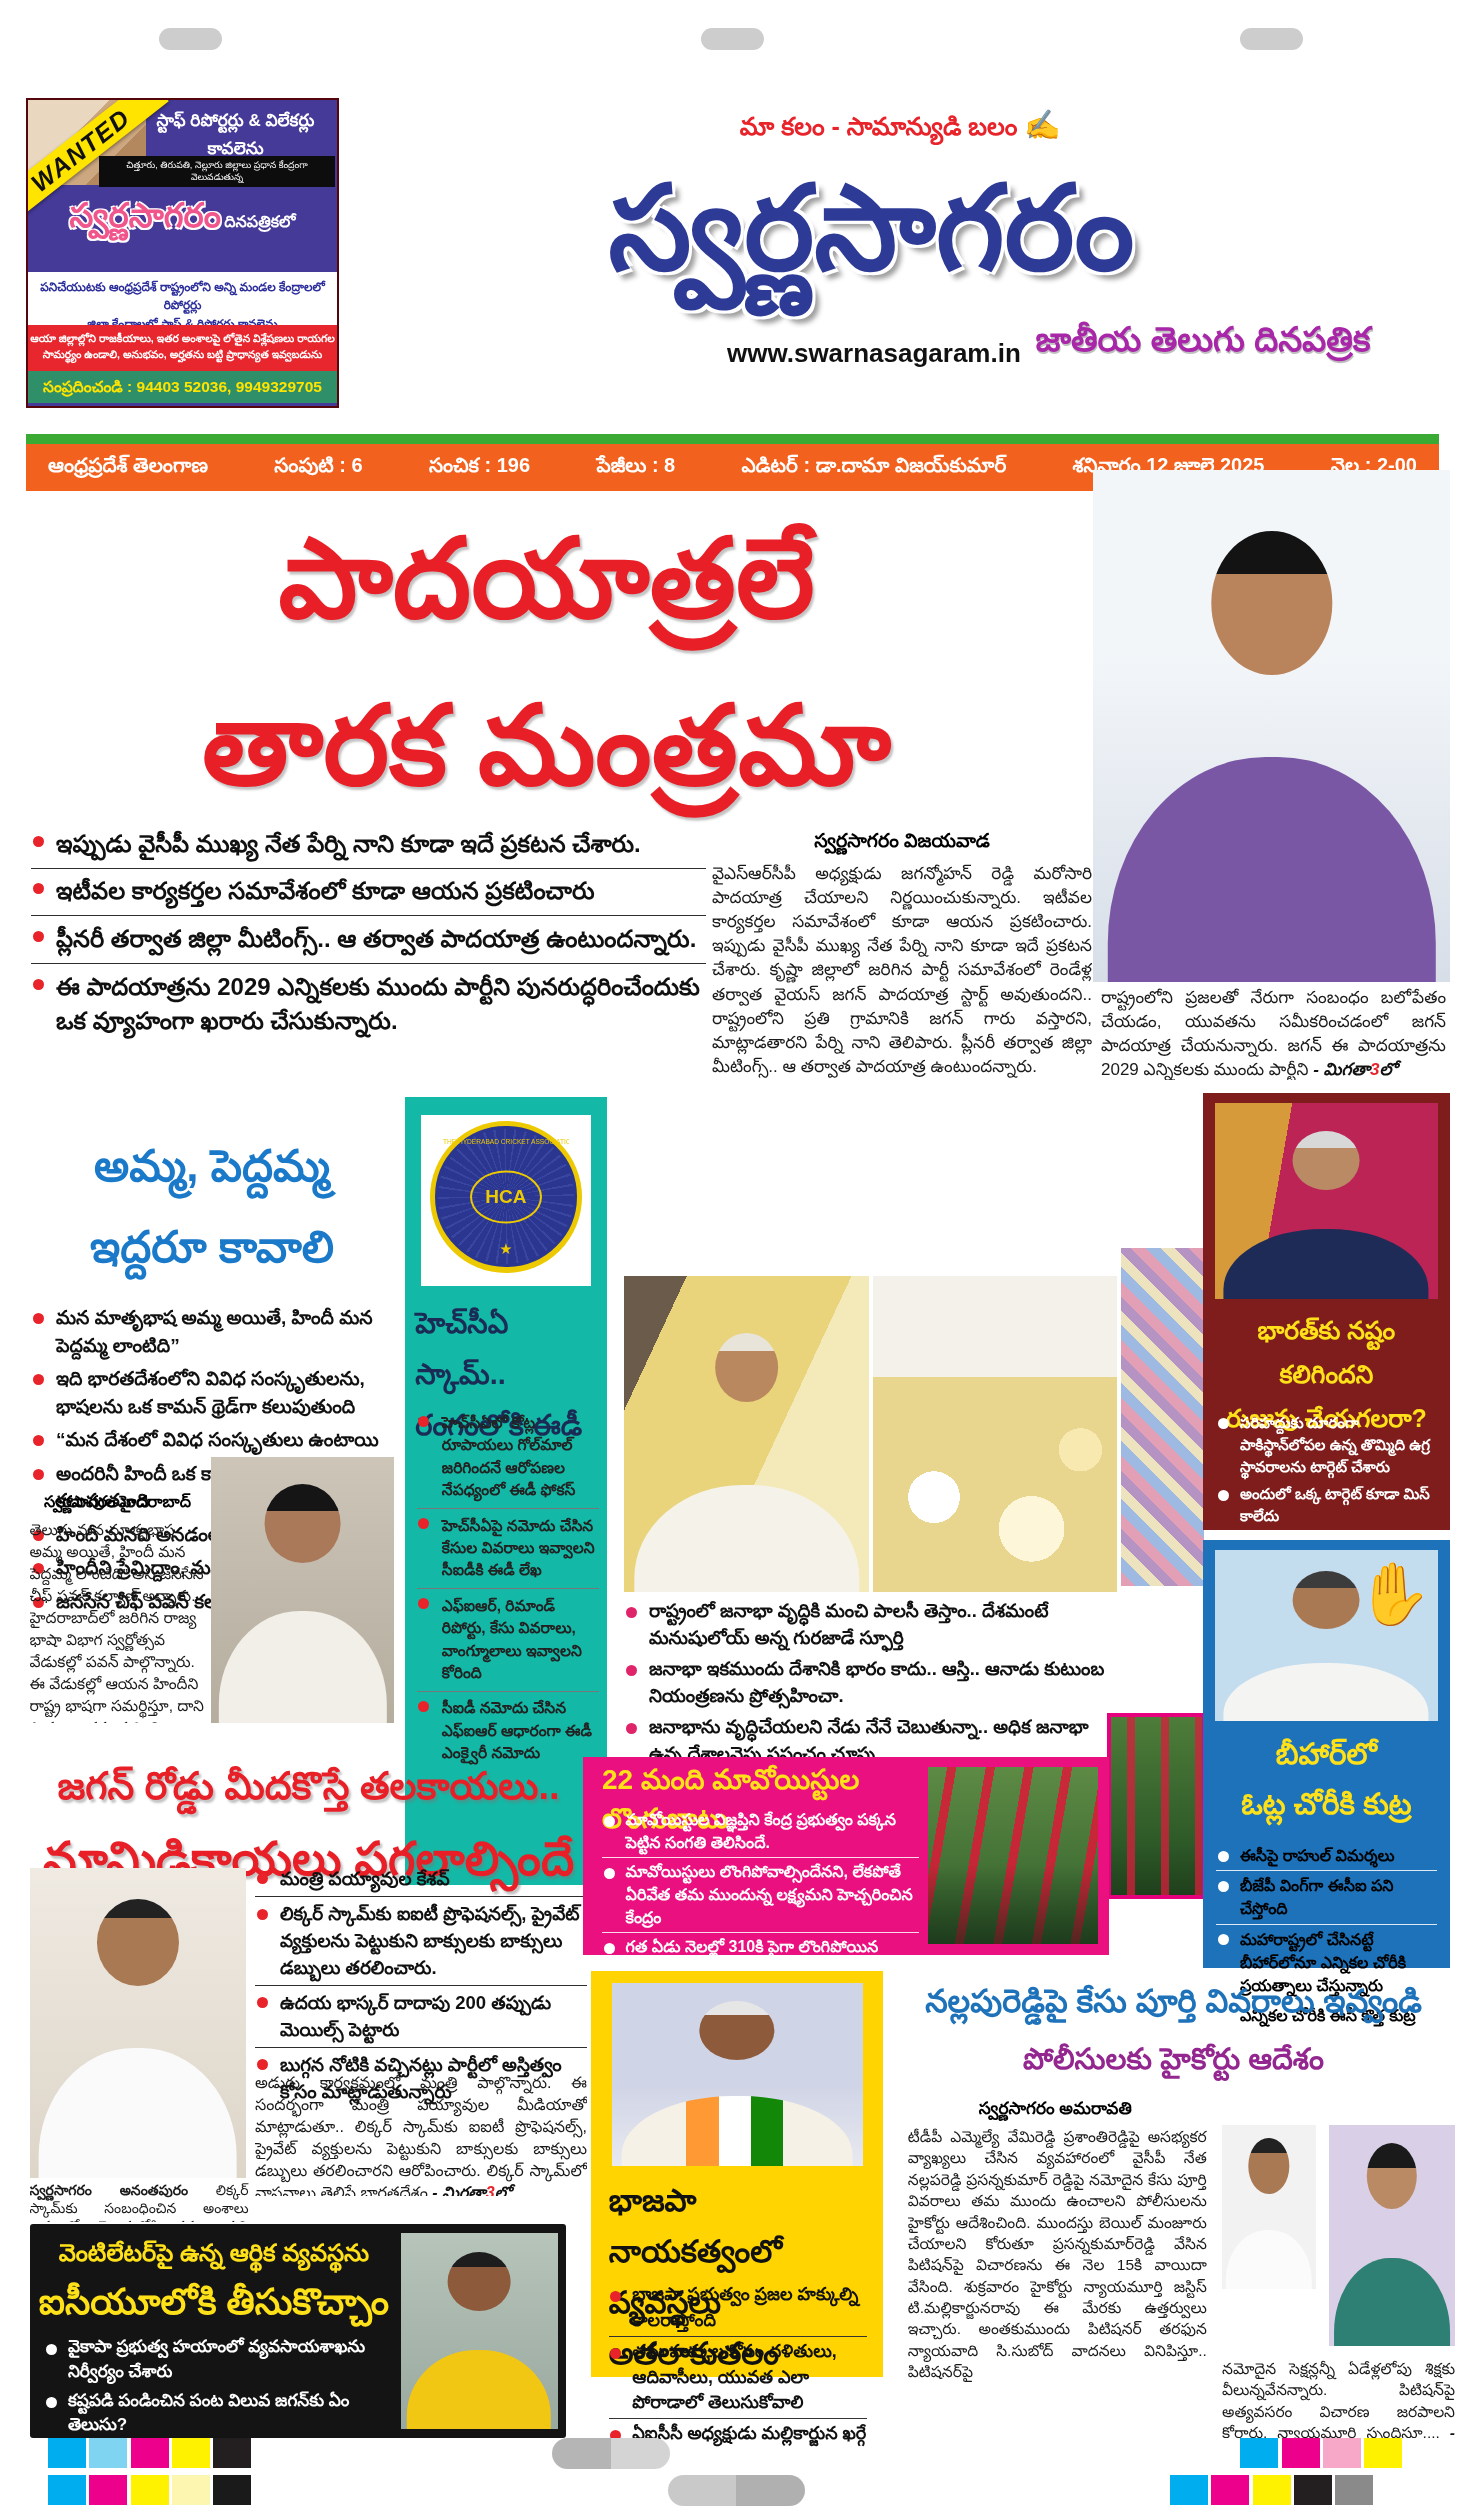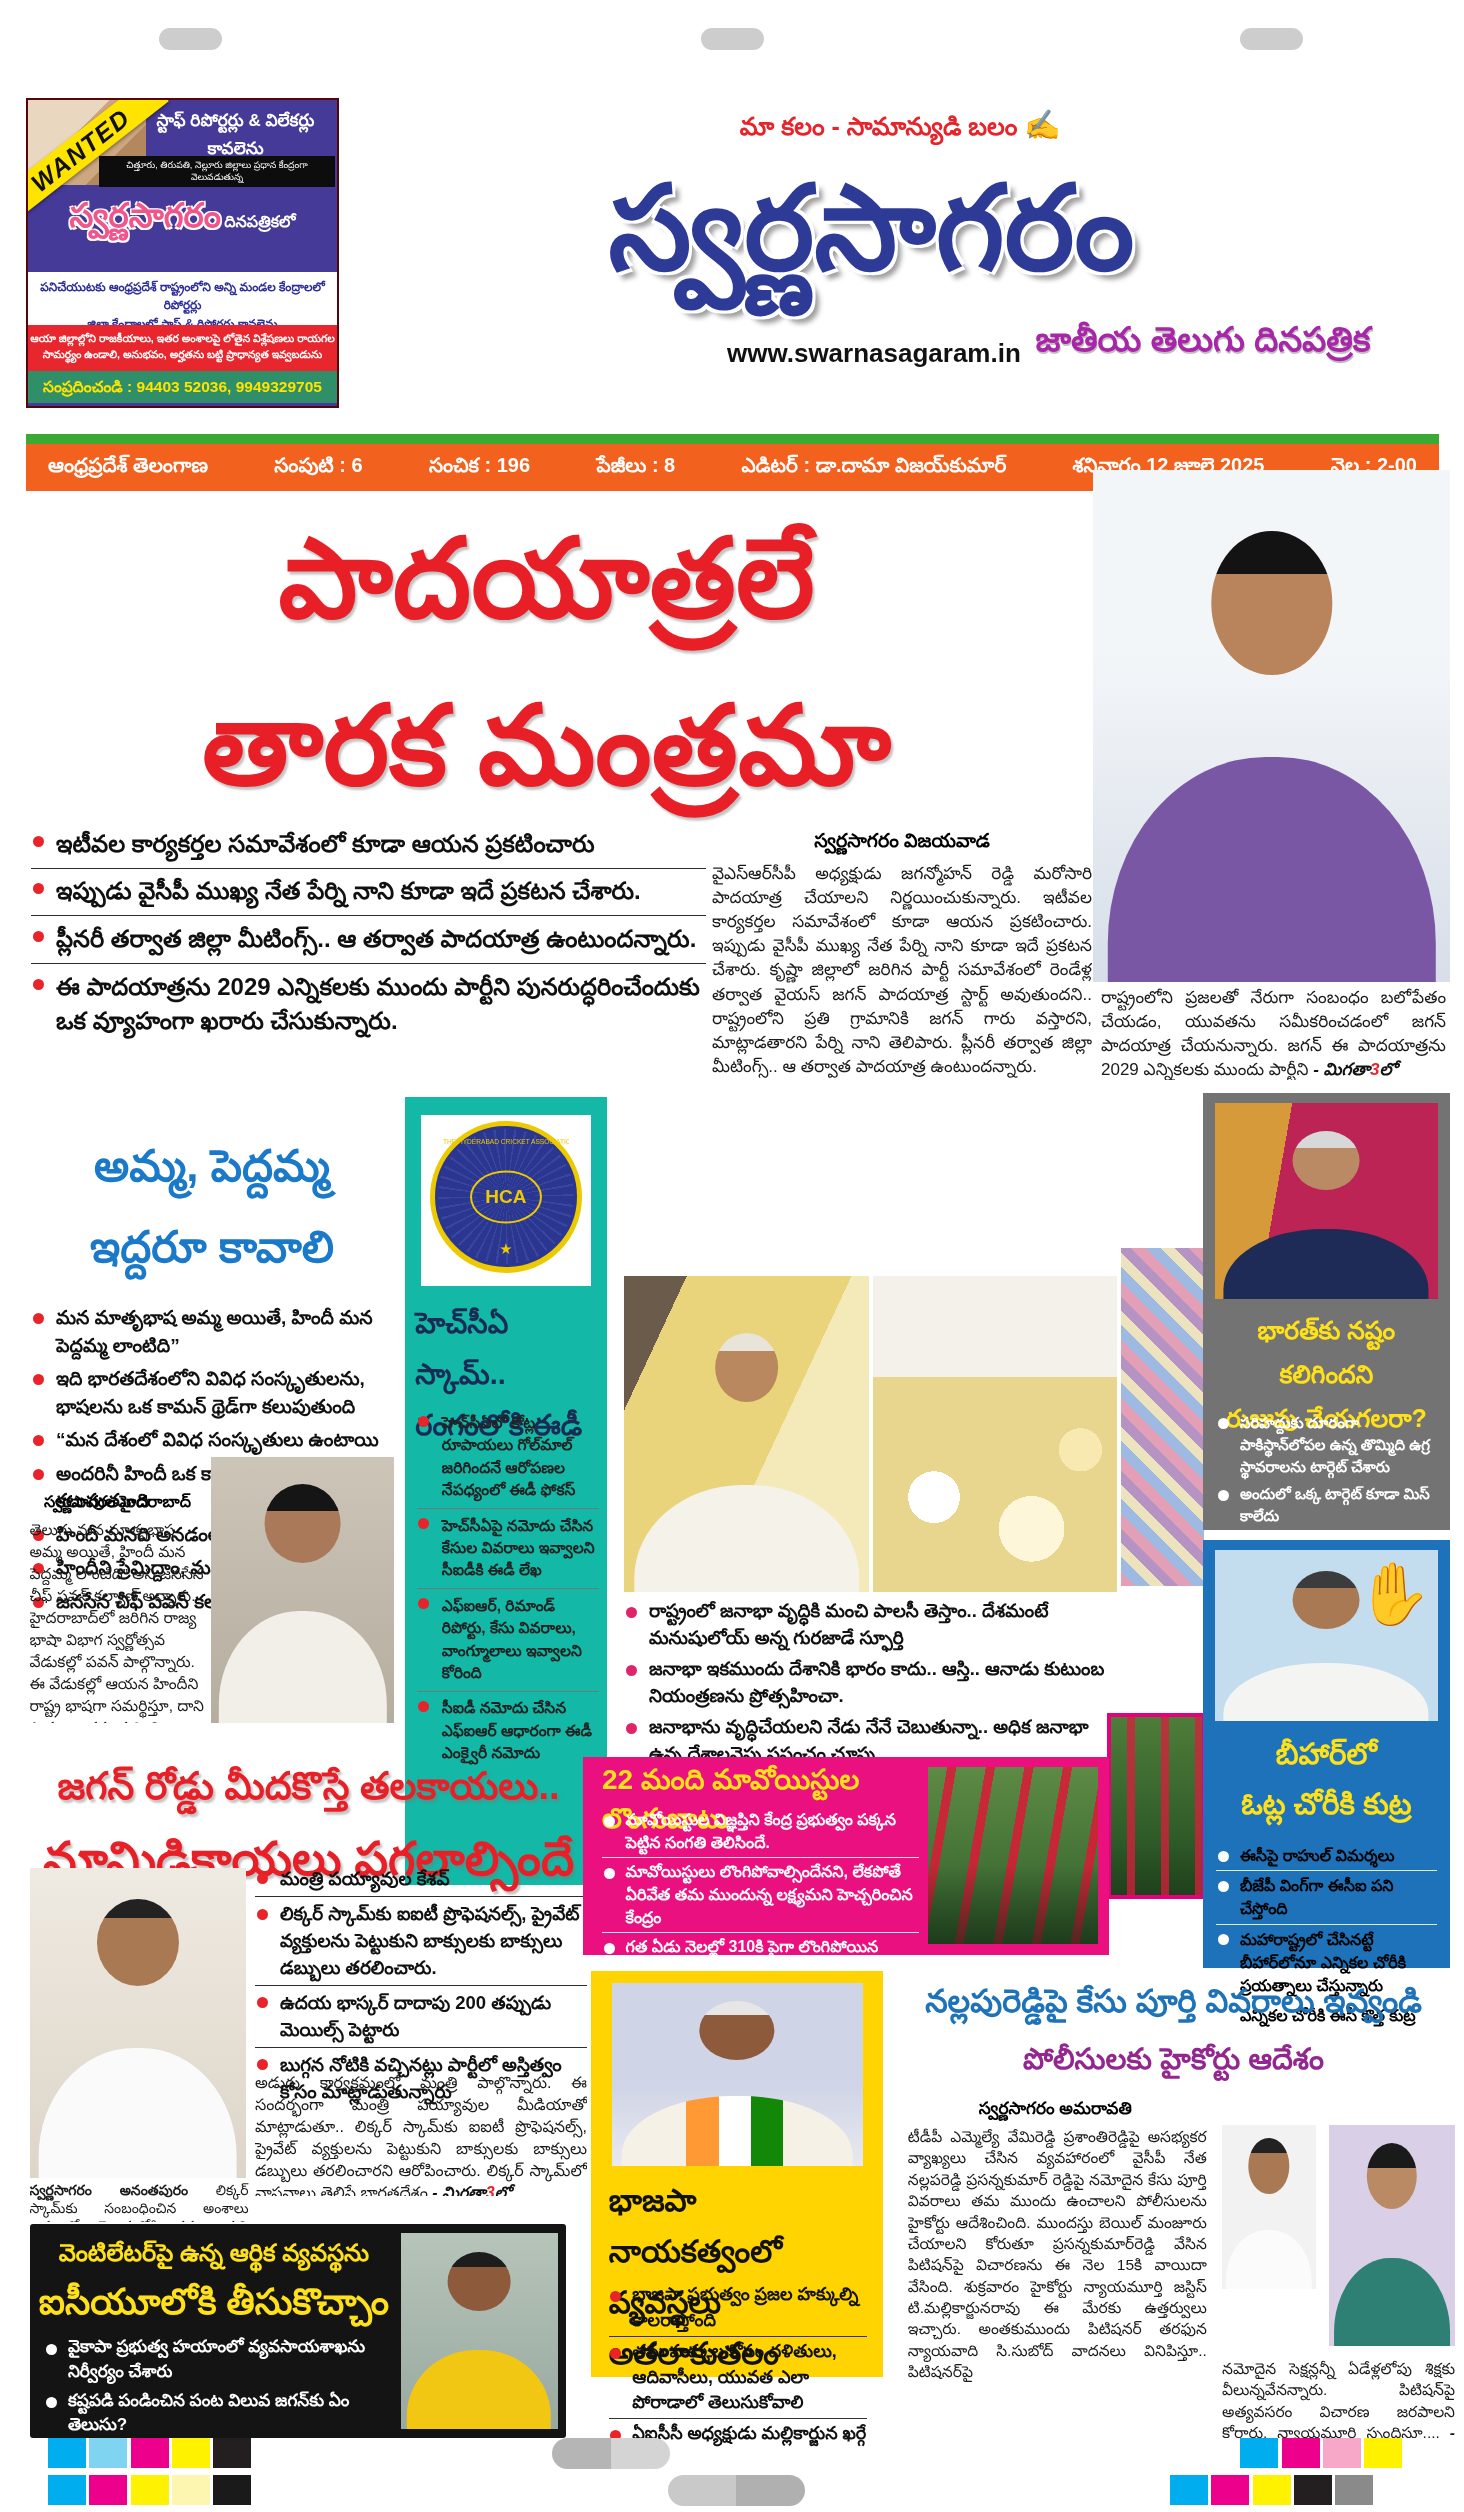--- a/index.html
+++ b/index.html
@@ -98,22 +98,22 @@
 
   <div class="abs ctr headline-red" style="left:29.5px;top:496px;width:1034px;font-size:111px;line-height:1.5;">
     <span>పాదయాత్రలే</span><br>
     <span>తారక మంత్రమా</span>
   </div>
 
   <div class="photo person" style="left:1093px;top:470px;width:357px;height:512px;background:linear-gradient(180deg,#f3f6f9 0 35%,#d7dee8);
               --skin:#b9845c;--hair:#131313;--shirt:#7a57a4;--hw:34%;--hh:28%;--hy:12%;--th:52%;"></div>
 
   <ul class="bul sep abs" style="left:31px;top:821px;width:675px;font-size:24px;font-weight:600;color:#111;">
+    <li>ఇప్పుడు వైసీపీ ముఖ్య నేత పేర్ని నాని కూడా ఇదే ప్రకటన చేశారు.</li>
     <li>ఇటీవల కార్యకర్తల సమావేశంలో కూడా ఆయన ప్రకటించారు</li>
-    <li>ఇప్పుడు వైసీపీ ముఖ్య నేత పేర్ని నాని కూడా ఇదే ప్రకటన చేశారు.</li>
     <li>ప్లీనరీ తర్వాత జిల్లా మీటింగ్స్.. ఆ తర్వాత పాదయాత్ర ఉంటుందన్నారు.</li>
     <li>ఈ పాదయాత్రను 2029 ఎన్నికలకు ముందు పార్టీని పునరుద్ధరించేందుకు ఒక వ్యూహంగా ఖరారు చేసుకున్నారు.</li>
   </ul>
 
   <div class="abs" style="left:712px;top:830px;width:380px;height:255px;overflow:hidden;">
     <div class="ctr b" style="font-size:19px;margin-bottom:5.9px;">స్వర్ణసాగరం విజయవాడ</div>
     <div class="jc" style="font-size:17px;line-height:1.42;color:#1a1a1a;">వైఎస్ఆర్‌సీపీ అధ్యక్షుడు జగన్మోహన్ రెడ్డి మరోసారి పాదయాత్ర చేయాలని నిర్ణయించుకున్నారు. ఇటీవల కార్యకర్తల సమావేశంలో కూడా ఆయన ప్రకటించారు. ఇప్పుడు వైసీపీ ముఖ్య నేత పేర్ని నాని కూడా ఇదే ప్రకటన చేశారు. కృష్ణా జిల్లాలో జరిగిన పార్టీ సమావేశంలో రెండేళ్ల తర్వాత వైయస్ జగన్ పాదయాత్ర స్టార్ట్ అవుతుందని.. రాష్ట్రంలోని ప్రతి గ్రామానికి జగన్ గారు వస్తారని, మాట్లాడతారని పేర్ని నాని తెలిపారు. ప్లీనరీ తర్వాత జిల్లా మీటింగ్స్.. ఆ తర్వాత పాదయాత్ర ఉంటుందన్నారు.</div>
   </div>
   <div class="abs jc" style="left:1101px;top:986px;width:345px;height:94px;font-size:17px;line-height:1.42;color:#1a1a1a;overflow:hidden;">
     <span>రాష్ట్రంలోని ప్రజలతో నేరుగా సంబంధం బలోపేతం చేయడం, యువతను సమీకరించడంలో జగన్ పాదయాత్ర చేయనున్నారు. జగన్ ఈ పాదయాత్రను 2029 ఎన్నికలకు ముందు పార్టీని </span><span class="more"><span>- మిగతా</span><span class="red3">3</span><span>లో</span></span>
@@ -172,21 +172,21 @@
     <li style="padding:2.2px 0 2.2px 25px;">జనాభాను వృద్ధిచేయలని నేడు నేనే చెబుతున్నా.. అధిక జనాభా ఉన్న దేశాలవైపు ప్రపంచం చూపు</li>
     <li style="padding:2.2px 0 2.2px 25px;">ఆఫీసుల్లో చైల్డ్‌కేర్ సెంటర్లు ఏర్పాటు చేస్తాం.. ఉమ్మడి కుటుంబ వ్యవస్థకు ఊతమిస్తాం</li>
     <li style="padding:2.2px 0 2.2px 25px;">జనాభా దినోత్సవ సదస్సులో చంద్రబాబు వెల్లడి</li>
   </ul>
 
   <div class="photo" style="left:1121px;top:1248px;width:83px;height:338px;
               background:linear-gradient(rgba(255,255,255,.25),rgba(255,255,255,.25)),repeating-linear-gradient(45deg,#d87f9c 0 10.3px,#7fa3d8 10.3px 20.7px,#e7d9a8 20.7px 31px,#9c6fae 31px 41px);"></div>
   <div class="photo" style="left:1107px;top:1713px;width:99px;height:186px;border:4.4px solid #e6007e;box-sizing:border-box;
               background:repeating-linear-gradient(90deg,transparent 0 16px,rgba(215,30,60,.75) 16px 23.6px,transparent 23.6px 34px),linear-gradient(180deg,#4e7d3a,#2e5a28 70%,#1f3f1c);"></div>
 
-  <div class="abs" style="left:1203px;top:1093px;width:247px;height:437px;background:#737373;">
+  <div class="abs" style="left:1203px;top:1093px;width:247px;height:437px;background:#7f1d1d;">
     <div class="photo person" style="left:11.8px;top:10.3px;width:223px;height:196px;background:linear-gradient(100deg,#d79a3b 0 30%,#bb2455 30%);
                 --skin:#b98a64;--hair:#d8d8d8;--shirt:#1d2b56;--hw:30%;--hh:30%;--hy:14%;--th:44%;--hl:28%;"></div>
     <div class="ctr b abs" style="left:5.9px;top:216px;width:235px;color:#ffe11a;font-size:25px;line-height:1.75;">
       <span>భారత్‌కు నష్టం కలిగిందని</span><br>
       <span>రుజువు చేయగలరా?</span>
     </div>
     <ul class="bul wdot abs" style="left:13.3px;top:316px;width:221px;font-size:15px;font-weight:600;color:#fff;">
       <li style="padding:3px 0 3px 23.6px;">సరిహద్దుకు దూరంగా పాకిస్థాన్‌లోపల ఉన్న తొమ్మిది ఉగ్ర స్థావరాలను టార్గెట్ చేశారు</li>
       <li style="padding:3px 0 3px 23.6px;">అందులో ఒక్క టార్గెట్ కూడా మిస్ కాలేదు</li>
       <li style="padding:3px 0 3px 23.6px;">భారత్‌కే నష్టం జరిగిందంటూ విదేశీ మీడియా అసత్య కథనాలు ప్రసారం చేసింది.</li>

